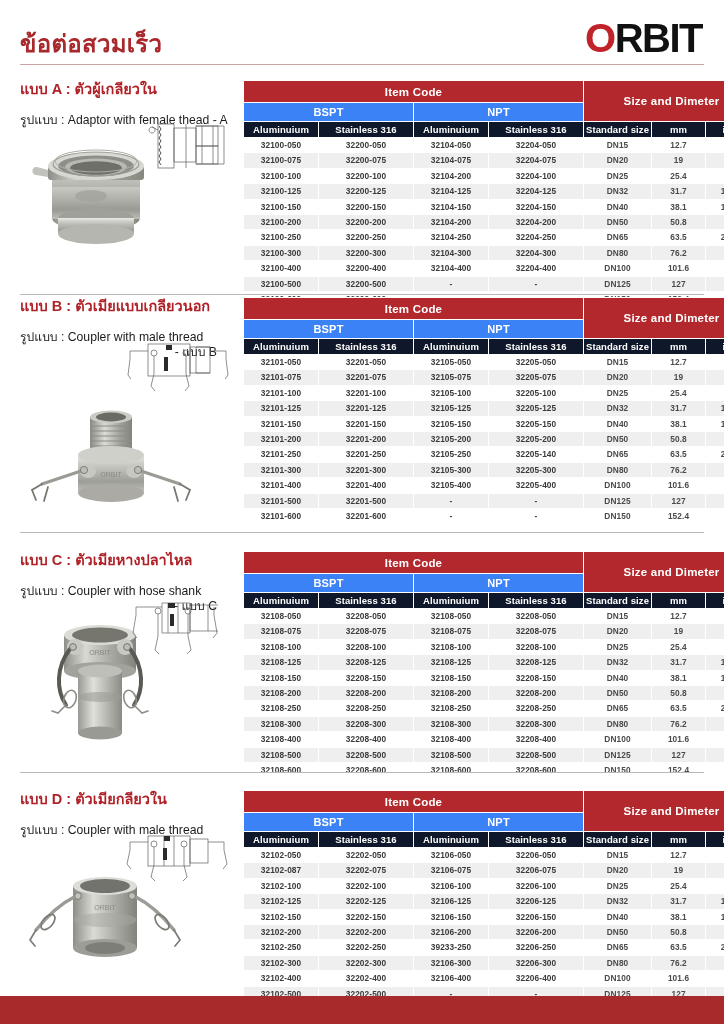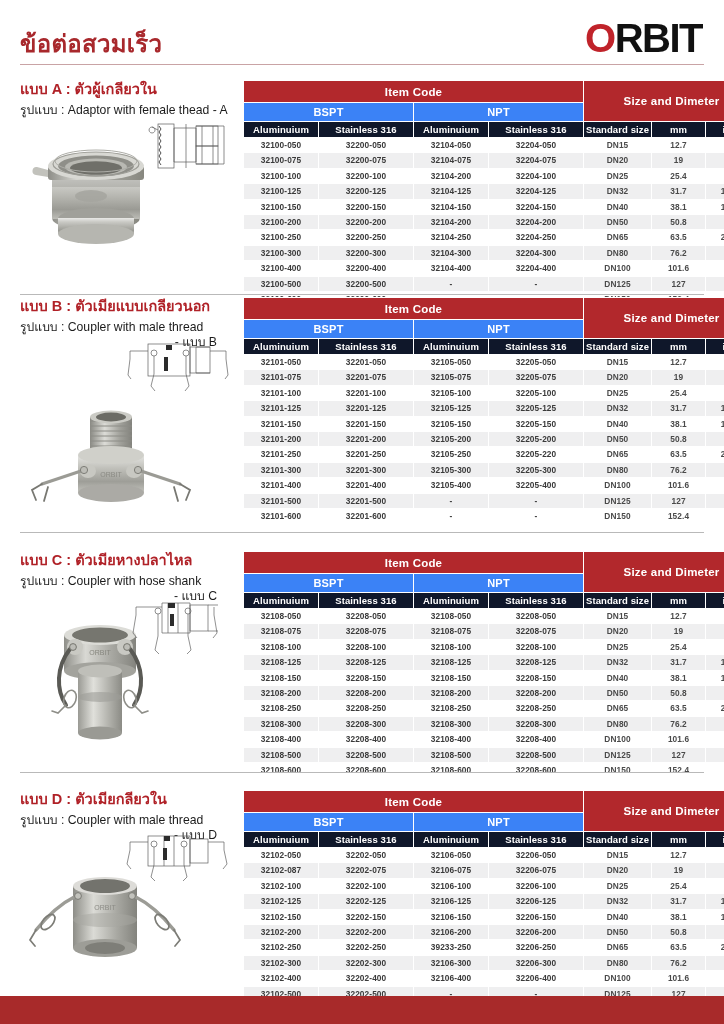--- a/index.html
+++ b/index.html
@@ -66,21 +66,21 @@
     font-size: 14.5px;
     font-weight: bold;
     color: #b02127;
     line-height: 1.35;
     white-space: nowrap;
   }
   .sec-sub {
     font-size: 12.2px;
     color: #1b1b1b;
     line-height: 1.3;
-    margin-top: 3px;
+    margin-top: 13px;
   }
   .sec-sub .sub2 {
     display: block;
     text-align: right;
     padding-right: 18px;
   }
 
   
   .art {
     position: absolute;
@@ -532,21 +532,21 @@
               <td class="cell">32105-200</td>
               <td class="cell">32205-200</td>
               <td class="cell dim">DN50</td>
               <td class="cell dim">50.8</td>
               <td class="cell dim">2"</td>
             </tr>
             <tr class="odd">
               <td class="cell">32101-250</td>
               <td class="cell">32201-250</td>
               <td class="cell">32105-250</td>
-              <td class="cell">32205-220</td>
+              <td class="cell">32205-140</td>
               <td class="cell dim">DN65</td>
               <td class="cell dim">63.5</td>
               <td class="cell dim">2-1/2"</td>
             </tr>
             <tr class="even">
               <td class="cell">32101-300</td>
               <td class="cell">32201-300</td>
               <td class="cell">32105-300</td>
               <td class="cell">32205-300</td>
               <td class="cell dim">DN80</td>
@@ -788,21 +788,20 @@
     </div>
   </div>
 
   <div class="divider" style="top:772px;"></div>
 
   <div class="section" id="sec-D" style="top:790px; height:205px;">
     <div class="section-left">
       <div class="sec-title">แบบ D : ตัวเมียกลียวใน</div>
       <div class="sec-sub">
         <span>รูปแบบ : Coupler with male thread</span>
-        <span class="sub2">- แบบ D</span>
       </div>
     </div>
 
     <div class="art" style="top:44px;">
       <svg width="220" height="165" viewBox="0 0 220 165">
         <defs>
           <linearGradient id="mD" x1="0" y1="0" x2="1" y2="0">
             <stop offset="0" stop-color="#8d8d87"></stop>
               <stop offset="0.32" stop-color="#dbdbd6"></stop>
             <stop offset="0.68" stop-color="#a9a9a3"></stop>

